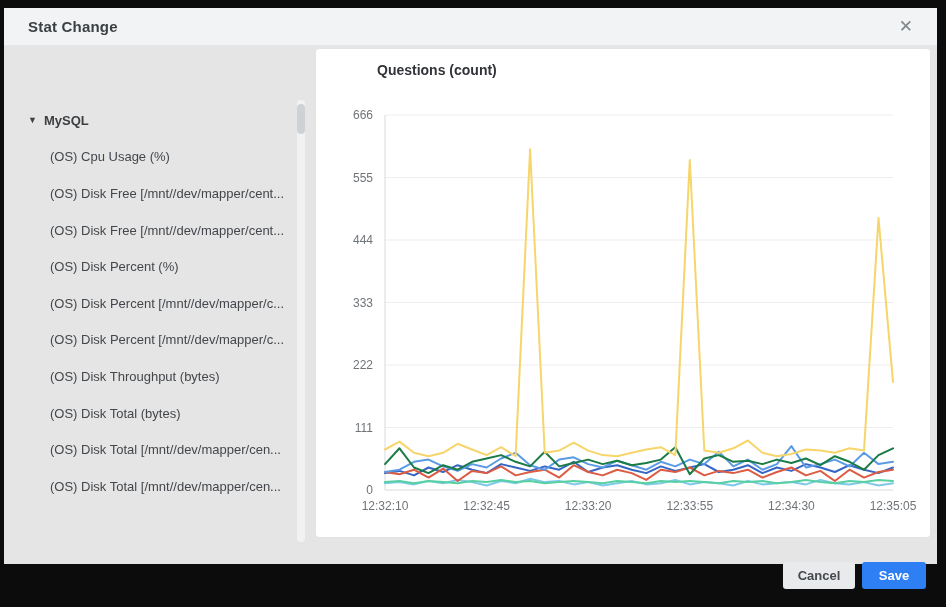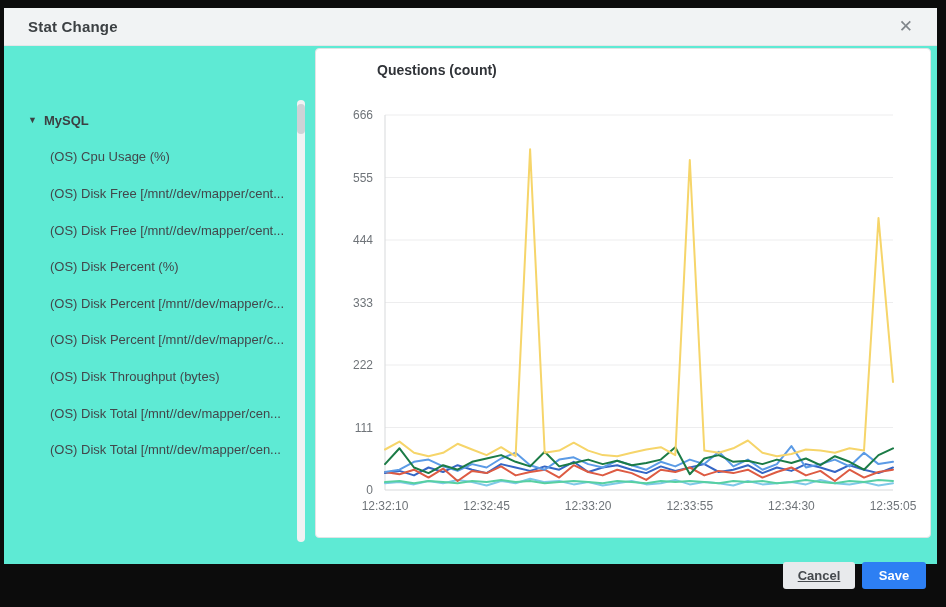--- a/index.html
+++ b/index.html
@@ -1,17 +1,17 @@
 <!DOCTYPE html>
 <html><head>
 <meta charset="utf-8">
 <style>
   html,body{margin:0;padding:0;width:946px;height:607px;overflow:hidden;
     background:#0c0c0c;font-family:"Liberation Sans",sans-serif;position:relative;}
-  .modal{position:absolute;left:4px;top:8px;width:933px;height:556px;background:#5eead4;}
+  .modal{position:absolute;left:4px;top:8px;width:933px;height:556px;background:#e5e5e5;}
   .modal-header{position:absolute;left:0;top:0;width:100%;height:38px;background:#f1f3f4;
     border-bottom:1px solid #e4e6e8;display:flex;align-items:center;box-sizing:border-box;
     padding:0 20px 0 24px;justify-content:space-between;}
   .dialog-title{font-size:15px;font-weight:700;color:#3c4043;letter-spacing:.2px;}
   .close-x{font-size:17px;color:#80868b;cursor:pointer;line-height:1;padding:2px 4px;}
   .search-box{position:absolute;left:24px;top:56px;width:264px;height:27px;box-sizing:border-box;
     border:1px solid #d6d9dc;border-radius:2px;display:flex;align-items:center;background:#fff;}
   .search-box svg{margin:0 7px 0 9px;flex:0 0 auto;}
   .search-box input{border:none;outline:none;font-size:13px;color:#3c4043;width:100%;
     font-family:"Liberation Sans",sans-serif;background:transparent;}
@@ -24,21 +24,21 @@
   .tri{font-size:9px;margin-right:7px;color:#3c4043;}
   .vscroll{position:absolute;left:293px;top:92px;width:8px;height:442px;background:#f1f2f3;border-radius:4px;}
   .vscroll .thumb{position:absolute;left:0;top:4px;width:8px;height:30px;background:#ced2d6;border-radius:4px;}
   .card{position:absolute;left:311px;top:40px;width:616px;height:490px;box-sizing:border-box;
     background:#fff;border:1px solid #e2e3e5;border-radius:4px;}
   .card-title{position:absolute;left:17px;top:13px;font-size:14px;font-weight:700;color:#303338;margin-left:44px;}
   .chart-svg{position:absolute;left:7px;top:40px;}
   .footer{position:absolute;left:0;top:545px;width:100%;height:44px;}
   .btn{position:absolute;height:27px;border:none;border-radius:3px;font-size:13px;font-weight:600;
     font-family:"Liberation Sans",sans-serif;cursor:pointer;}
-  .btn.cancel{left:779px;top:9px;width:72px;background:#e8eaec;color:#45494d;text-decoration:underline;}
+  .btn.cancel{left:779px;top:9px;width:72px;background:#e8eaec;color:#45494d;}
   .btn.save{left:858px;top:9px;width:64px;color:#fff;}
 </style>
 </head>
 <body>
 
 <div class="modal">
 
   <div class="modal-header">
     <span class="dialog-title">Stat Change</span>
     <span class="close-x">✕</span>
@@ -50,20 +50,21 @@
         <span class="tri">▼</span>
         <span>MySQL</span>
       </div>
       <div class="tree-row item">(OS) Cpu Usage (%)</div>
       <div class="tree-row item">(OS) Disk Free [/mnt//dev/mapper/cent...</div>
       <div class="tree-row item">(OS) Disk Free [/mnt//dev/mapper/cent...</div>
       <div class="tree-row item">(OS) Disk Percent (%)</div>
       <div class="tree-row item">(OS) Disk Percent [/mnt//dev/mapper/c...</div>
       <div class="tree-row item">(OS) Disk Percent [/mnt//dev/mapper/c...</div>
       <div class="tree-row item">(OS) Disk Throughput (bytes)</div>
+      <div class="tree-row item">(OS) Disk Total (bytes)</div>
       <div class="tree-row item">(OS) Disk Total [/mnt//dev/mapper/cen...</div>
       <div class="tree-row item">(OS) Disk Total [/mnt//dev/mapper/cen...</div>
     </div>
 
   <div class="vscroll">
     <div class="thumb"></div>
   </div>
 
   <div class="card">
     <div class="card-title">Questions (count)</div>

